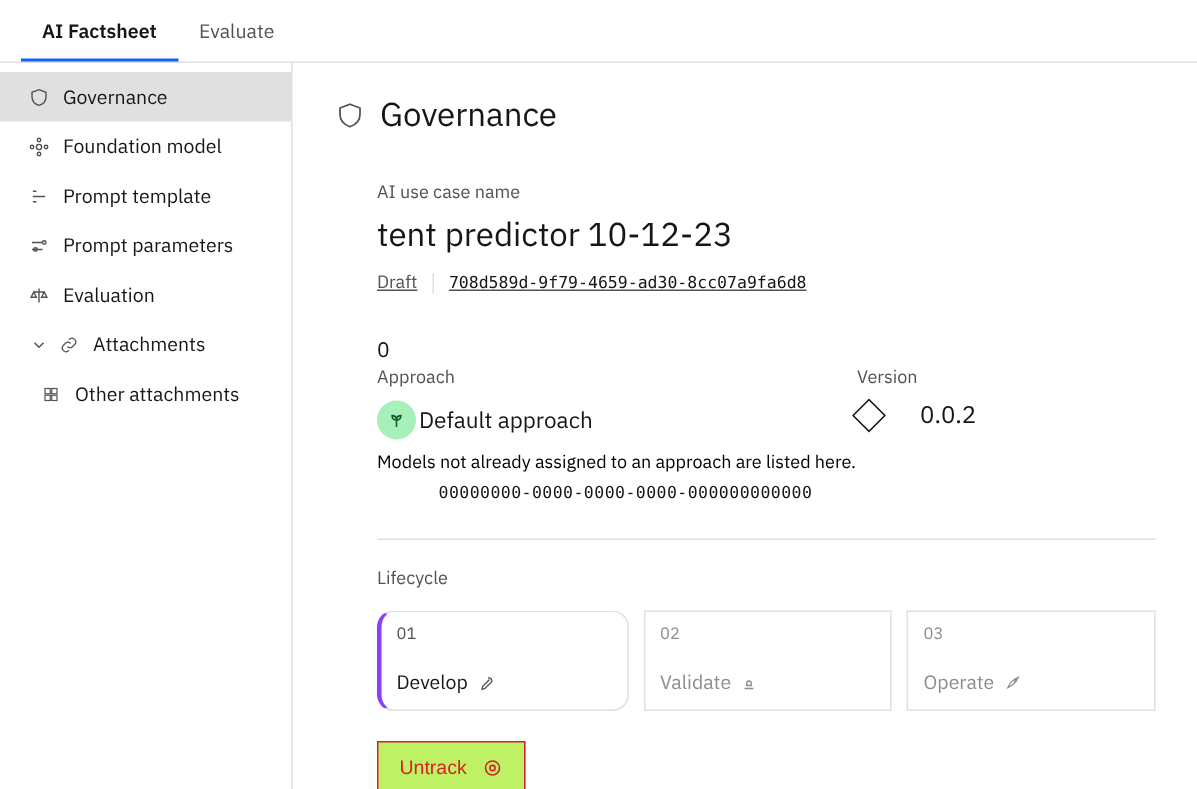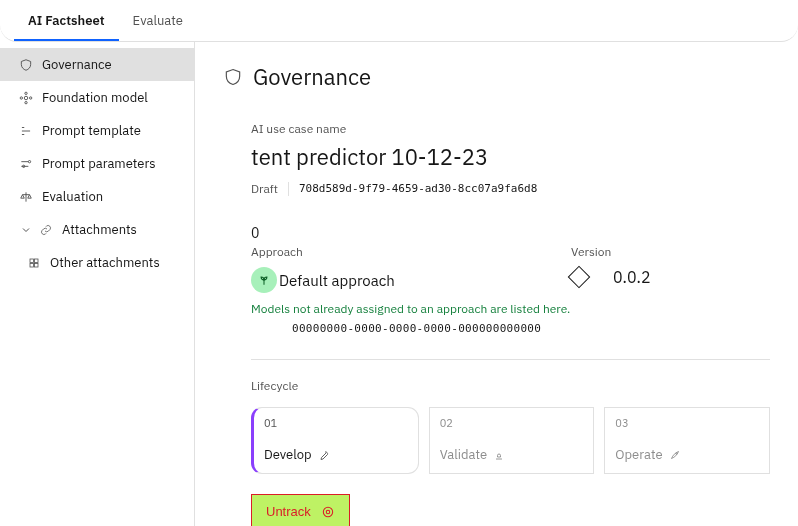--- a/index.html
+++ b/index.html
@@ -1,48 +1,48 @@
 <!DOCTYPE html>
 <html><head>
 <meta charset="utf-8">
 <style>
   * { box-sizing: border-box; margin: 0; padding: 0; }
   body { font-family: "IBM Plex Sans", -apple-system, BlinkMacSystemFont, "Segoe UI", Arial, sans-serif; font-size: 13px; color: #161616; background: #fff; width: 798px; height: 526px; overflow: hidden; }
   .root { display: flex; flex-direction: column; width: 100%; height: 100%; }
-  .tabbar { display: flex; gap: 0; border-bottom: 1px solid #e0e0e0; padding-left: 14px; border-radius: 17px; }
+  .tabbar { display: flex; gap: 0; border-bottom: 1px solid #e0e0e0; padding-left: 14px; }
   .tab { padding: 12px 14px 10px; font-size: 13px; color: #525252; cursor: pointer; }
   .tab.active { font-weight: 600; color: #161616; border-bottom: 2px solid #0f62fe; }
   .body { display: flex; flex: 1; min-height: 0; }
   .sidebar { width: 195px; border-right: 1px solid #e0e0e0; padding-top: 6px; }
   .side-item { display: flex; align-items: center; gap: 8px; padding: 8px 12px 8px 18px; font-size: 13px; color: #161616; cursor: pointer; }
   .side-item.active { background: #e0e0e0; }
   .side-item .side-icon { width: 16px; display: inline-flex; justify-content: center; color: #525252; }
   .side-child { padding-left: 26px; }
   .main { flex: 1; padding: 16px 28px 0 28px; overflow-y: auto; }
   .gov-title { display: flex; align-items: center; gap: 10px; margin: 4px 0 30px 0; }
   .gov-title h1 { font-size: 22px; font-weight: 400; }
   .gov-title .shield { width: 20px; height: 20px; color: #525252; }
   .section { padding-left: 28px; padding-right: 0; }
   .field-label { font-size: 12px; color: #525252; margin-bottom: 6px; }
   .usecase-name { font-size: 22px; font-weight: 400; margin-bottom: 10px; }
-  .subrow { display: flex; align-items: center; gap: 10px; font-size: 12px; color: #525252; margin-bottom: 28px; }
+  .subrow { display: flex; align-items: center; gap: 10px; font-size: 12px; color: #525252; margin-bottom: 28px; text-decoration: underline; }
   .subrow .divider { width: 1px; height: 14px; background: #e0e0e0; }
   .mono { font-family: ui-monospace, SFMono-Regular, Menlo, Consolas, monospace; font-size: 11px; color: #161616; }
   .zero { font-size: 14px; margin-bottom: 2px; }
   .two-col { display: flex; }
   .two-col .col1 { flex: 0 0 320px; }
   .two-col .col2 { flex: 0 0 150px; }
   .col-label { font-size: 12px; color: #525252; margin-bottom: 8px; }
   .approach-row { display: flex; align-items: center; gap: 2px; }
   .approach-icon { width: 26px; height: 26px; border-radius: 50%; background: #a7f0ba; display: flex; align-items: center; justify-content: center; color: #0e6027; }
   .approach-name { font-size: 15px; }
   .version-row { display: flex; align-items: center; gap: 10px; }
   .diamond { width: 16px; height: 16px; transform: rotate(45deg); border: 1px solid #161616; }
   .version-num { font-size: 16px; margin-left: 16px; }
-  .note { font-size: 12px; color: #15803d; margin-top: 8px; }
+  .note { font-size: 12px; color: #000000; margin-top: 8px; }
   .approach-id { margin-top: 6px; font-family: ui-monospace, SFMono-Regular, Menlo, Consolas, monospace; font-size: 11px; color: #161616; letter-spacing: 0.3px; padding-left: 4px; margin-left: 37px; }
   .hr { border: none; border-top: 1px solid #e0e0e0; margin: 24px 0 18px; }
   .lifecycle-label { font-size: 12px; color: #525252; margin-bottom: 14px; }
   .stages { display: flex; gap: 10px; }
   .stage { flex: 1; border: 1px solid #e0e0e0; padding: 8px 10px 10px; position: relative; min-height: 48px; }
   .stage.active { border-left: 3px solid #8a3ffc; border-radius: 11px; }
   .stage.inactive .st-name, .stage.inactive .st-num, .stage.inactive svg { color: #8d8d8d; }
   .st-num { font-size: 11px; color: #525252; }
   .st-row { display: flex; align-items: center; gap: 6px; margin-top: 16px; }
   .st-name { font-size: 13px; color: #161616; }

